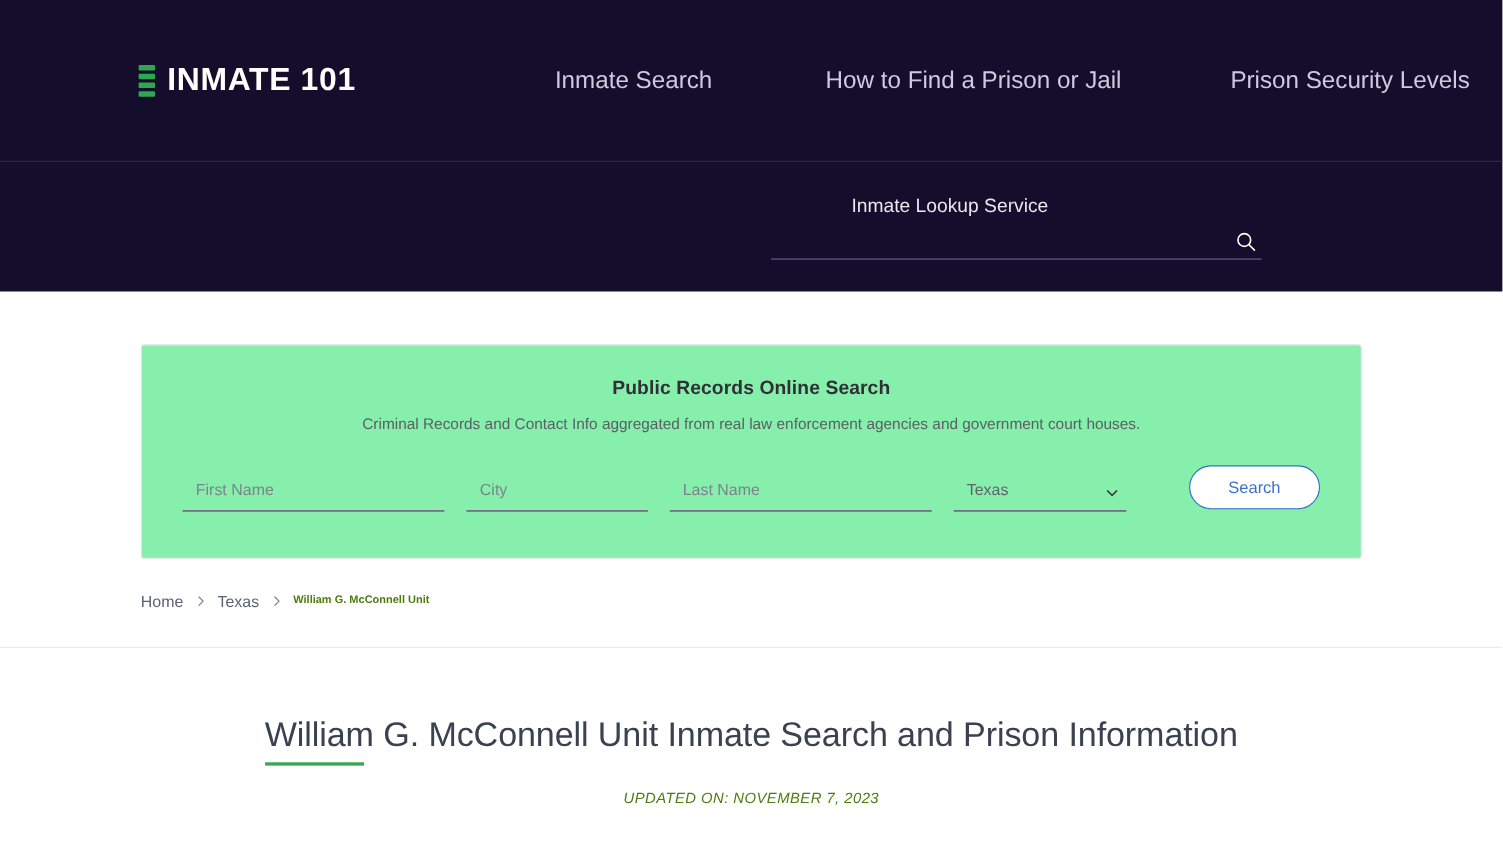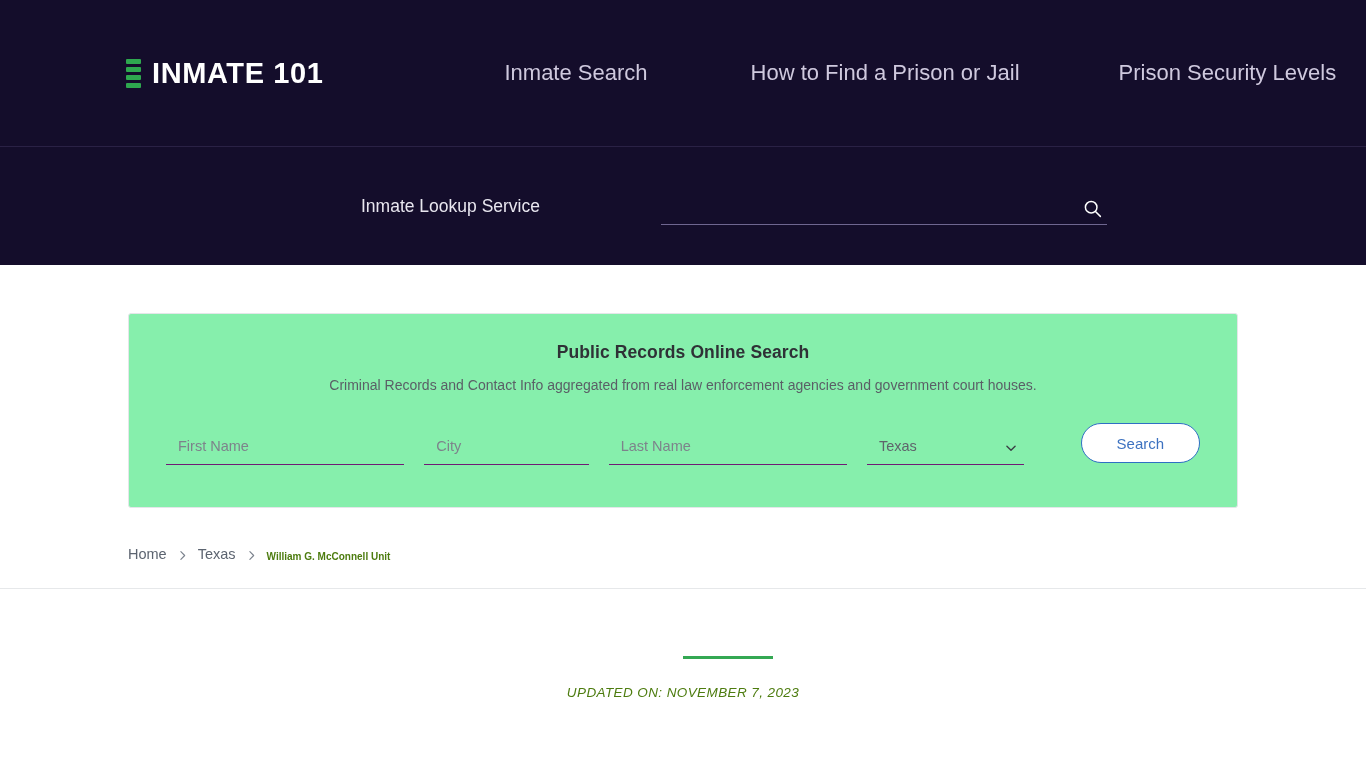--- a/index.html
+++ b/index.html
@@ -85,20 +85,21 @@
     height: 118px;
     background: #140d2b;
     display: flex;
     align-items: center;
   }
   .searchstrip-inner {
     width: 1366px;
     display: flex;
     align-items: center;
     padding-left: 361px;
+    flex-direction: column;
   }
   .lookup-label {
     color: #e8e6ef;
     font-size: 17.5px;
     white-space: nowrap;
   }
   .lookup-field {
     margin-left: 121px;
     width: 446px;
     height: 38px;
@@ -214,21 +215,21 @@
     font-family: "Liberation Sans", sans-serif;
     font-size: 15px;
     cursor: pointer;
     align-self: center;
     margin-bottom: 2px;
   }
 
   
   .breadcrumb {
     display: flex;
-    align-items: flex-end;
+    align-items: flex-start;
     padding: 0 0 0 128px;
     margin-top: 32px;
     height: 22px;
     gap: 0;
   }
   .breadcrumb a {
     color: #5c6470;
     font-size: 14.5px;
     text-decoration: none;
   }
@@ -371,18 +372,19 @@
         <polyline points="9,5 16,12 9,19"></polyline>
       </svg>
     </span>
     <span class="crumb-current">William G. McConnell Unit</span>
   </nav>
 
   <div class="hr"></div>
 
   <div class="article-head">
     <h1 class="article-title">
+      <span>William G. McConnell Unit Inmate Search and Prison Information</span>
       <span class="title-underline"></span>
     </h1>
     <div class="updated">UPDATED ON: NOVEMBER 7, 2023</div>
   </div>
 
 </main>
 
 </body></html>

